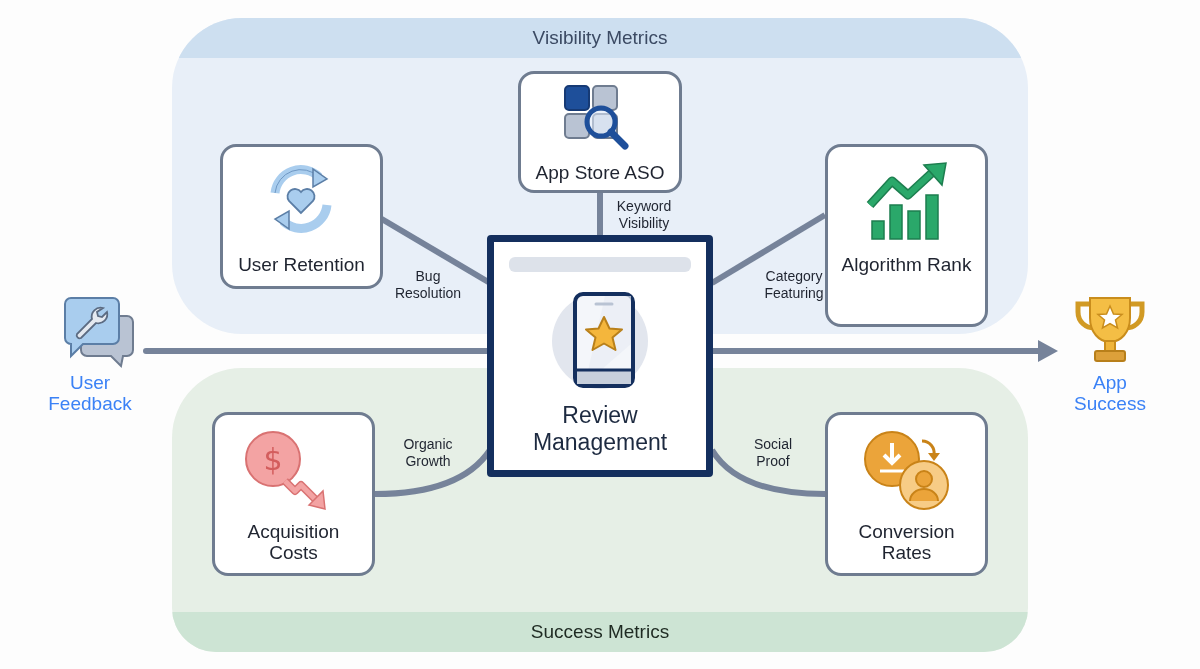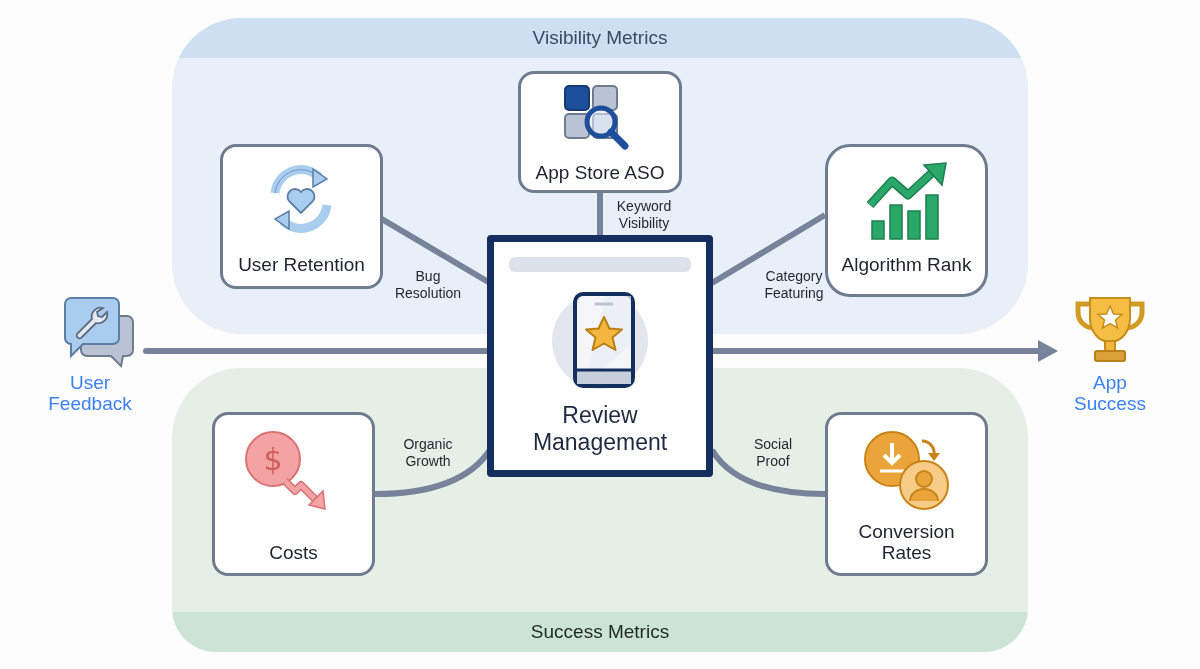--- a/index.html
+++ b/index.html
@@ -20,21 +20,21 @@
 
   .card {
     position: absolute; background: #ffffff; border: 3px solid #6f7c90; border-radius: 16px;
     box-sizing: border-box; text-align: center;
   }
   .card .label { position: absolute; left: 0; right: 0; font-size: 19px; color: #1f2430; line-height: 21px; }
   .card svg { position: absolute; }
 
   #card-aso { left: 518px; top: 71px; width: 164px; height: 122px; padding-left: 16px; }
   #card-retention { left: 212px; top: 144px; width: 163px; height: 145px; margin-left: 8px; }
-  #card-algorithm { left: 825px; top: 144px; width: 163px; height: 153px; border-radius: 25px; }
+  #card-algorithm { left: 825px; top: 144px; width: 163px; height: 183px; }
   #card-acquisition { left: 212px; top: 412px; width: 163px; height: 164px; }
   #card-conversion { left: 825px; top: 412px; width: 163px; height: 164px; }
 
   #center {
     position: absolute; left: 487px; top: 235px; width: 226px; height: 242px; box-sizing: border-box;
     background: #ffffff; border: 7px solid #142f5e; border-radius: 4px;
   }
   #center .topbar { position: absolute; left: 15px; right: 15px; top: 15px; height: 15px; background: #dde2ea; border-radius: 6px; }
   #center .title { position: absolute; left: 0; right: 0; top: 160px; font-size: 23px; line-height: 27px; color: #1d2a40; text-align: center; }
 
@@ -127,20 +127,21 @@
 </div>
 
 <div class="card" id="card-acquisition">
   <svg width="100" height="80" viewBox="0 0 100 80" style="left:28px; top:16px;">
     <circle cx="30" cy="28" r="27" fill="#f3a3a3" stroke="#d97272" stroke-width="2"></circle>
     <text x="30" y="39" font-size="30" text-anchor="middle" fill="#d35d5d" font-family="DejaVu Sans, sans-serif">$</text>
     <polyline points="42,50 52,60 58,54 74,70" fill="none" stroke="#d97272" stroke-width="8" stroke-linejoin="round"></polyline>
     <polyline points="42,50 52,60 58,54 74,70" fill="none" stroke="#f3a3a3" stroke-width="5" stroke-linejoin="round"></polyline>
     <polygon points="66,74 82,78 80,60" fill="#f3a3a3" stroke="#d97272" stroke-width="1.5"></polygon>
   </svg>
+  <div class="label" style="top:106px;">Acquisition</div>
   <div class="label" style="top:127px;">Costs</div>
 </div>
 
 <div class="card" id="card-conversion">
   <svg width="100" height="84" viewBox="0 0 100 84" style="left:32px; top:14px;">
     <circle cx="32" cy="30" r="27" fill="#eba43a" stroke="#c98318" stroke-width="2"></circle>
     <path d="M32,14 v18 M24,26 l8,8 8,-8" fill="none" stroke="#ffffff" stroke-width="4"></path>
     <line x1="20" y1="42" x2="44" y2="42" stroke="#ffffff" stroke-width="3"></line>
     <path d="M62,12 a12,12 0 0 1 12,14" fill="none" stroke="#c98318" stroke-width="3"></path>
     <polygon points="68,24 80,24 74,32" fill="#c98318"></polygon>

